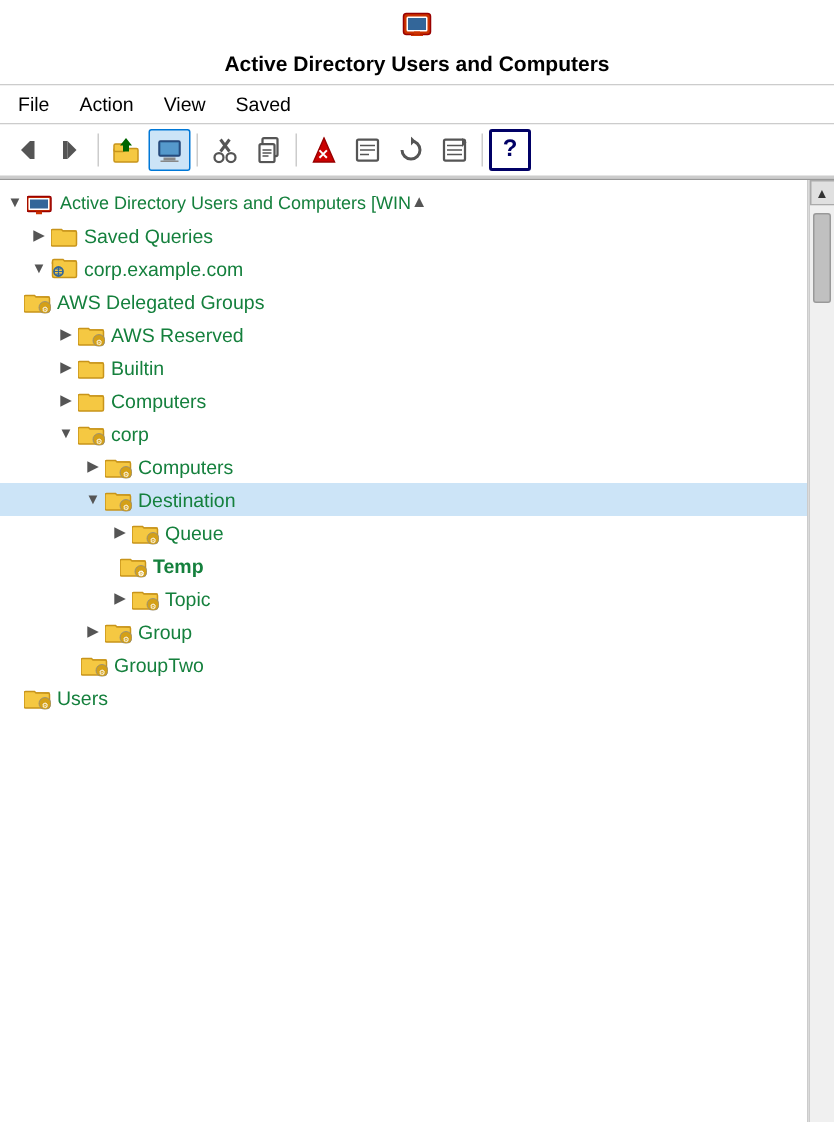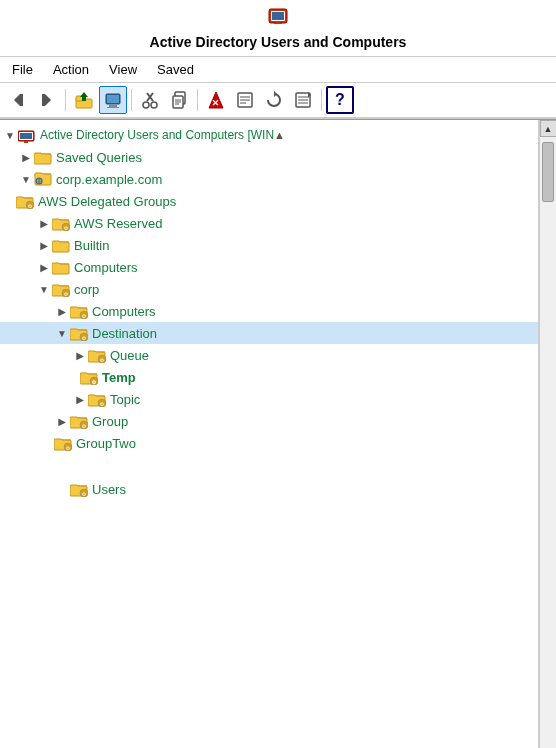--- a/index.html
+++ b/index.html
@@ -473,21 +473,21 @@
         <svg width="18" height="16" viewBox="0 0 18 16">
           <rect x="0" y="5" width="17" height="10" rx="1" fill="#f5c842" stroke="#c8941a" stroke-width="1"></rect>
           <path d="M0,7 L0,5 Q0,4 1,4 L7,4 L8,5 L17,5" fill="#f5c842" stroke="#c8941a" stroke-width="1"></path>
           <circle cx="14" cy="12" r="4" fill="#d4a017" stroke="#888" stroke-width="0.5"></circle>
           <text x="14" y="15" font-size="5" text-anchor="middle" fill="#fff">⚙</text>
         </svg>
       </div>
       <span class="tree-label">GroupTwo</span>
     </div>
 
-    <div class="tree-node" style="padding-left:54px;margin-top:24px;">
+    <div class="tree-node" style="">
       <div class="tree-toggle" style="visibility:hidden;">▶</div>
       <div class="tree-icon">
         <svg width="18" height="16" viewBox="0 0 18 16">
           <rect x="0" y="5" width="17" height="10" rx="1" fill="#f5c842" stroke="#c8941a" stroke-width="1"></rect>
           <path d="M0,7 L0,5 Q0,4 1,4 L7,4 L8,5 L17,5" fill="#f5c842" stroke="#c8941a" stroke-width="1"></path>
           <circle cx="14" cy="12" r="4" fill="#d4a017" stroke="#888" stroke-width="0.5"></circle>
           <text x="14" y="15" font-size="5" text-anchor="middle" fill="#fff">⚙</text>
         </svg>
       </div>
       <span class="tree-label">Users</span>

